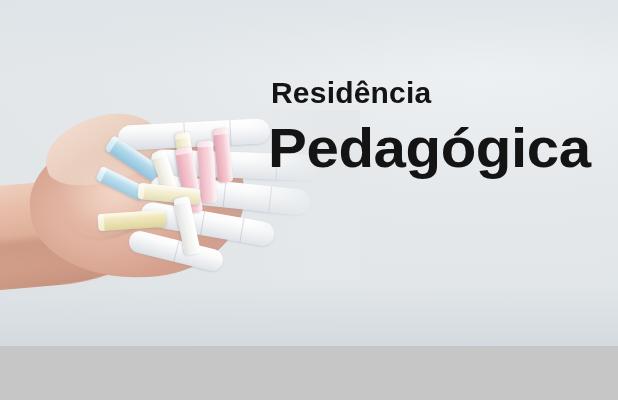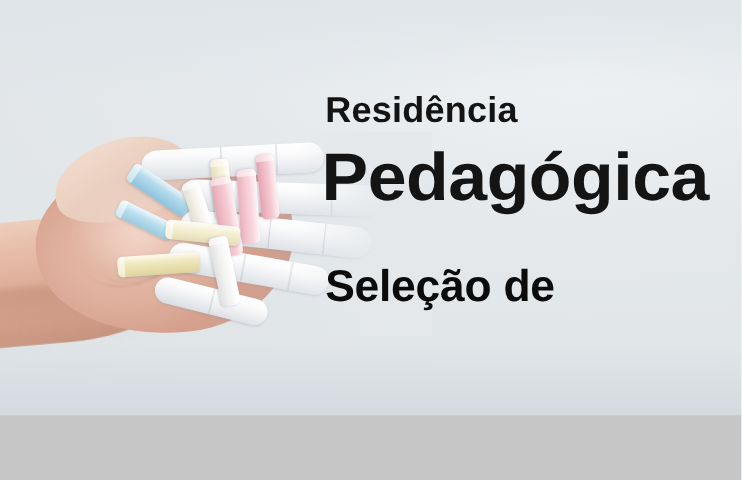--- a/index.html
+++ b/index.html
@@ -366,17 +366,16 @@
         <span class="tip"></span>
       </div>
 
     <div class="finger-fade"></div>
     <div class="photo-vignette"></div>
   </div>
 
   <div class="text-block">
     <div class="t-residencia">Residência</div>
     <div class="t-pedagogica">Pedagógica</div>
-    <div class="t-sel1">Seleção de</div>
   </div>
 
   <div class="bottom-bar"></div>
 </div>
 
 </body></html>

